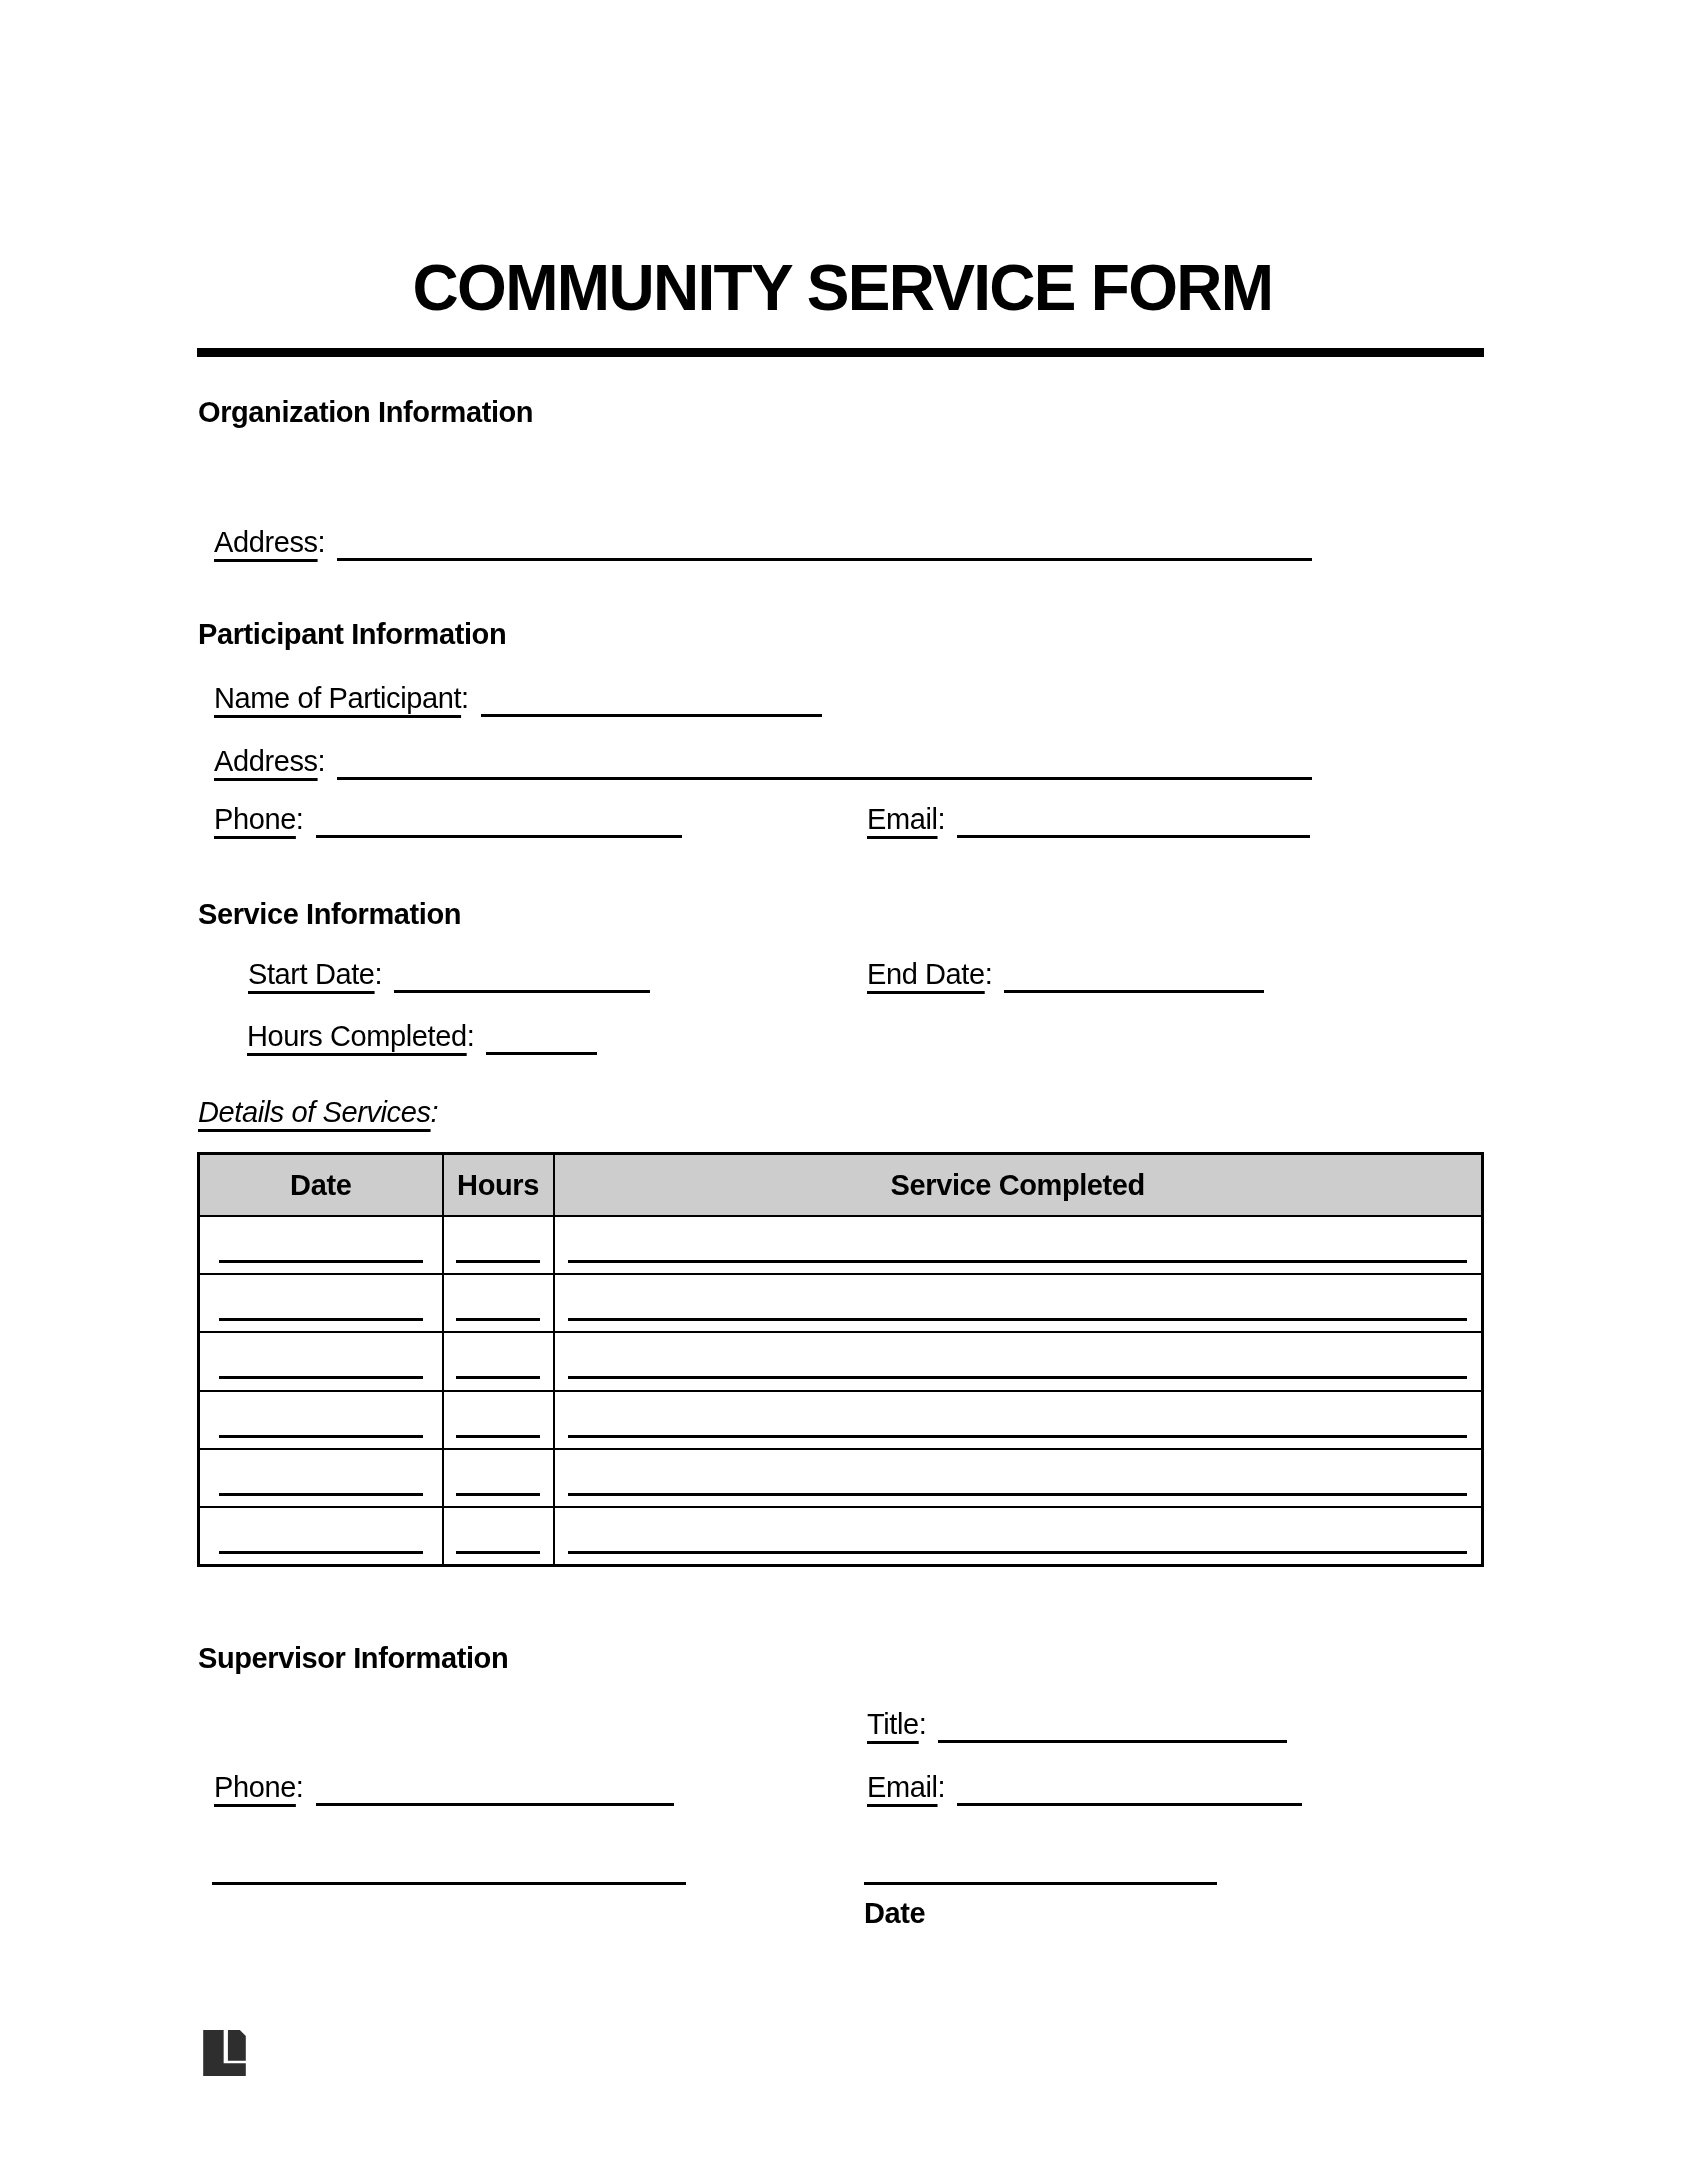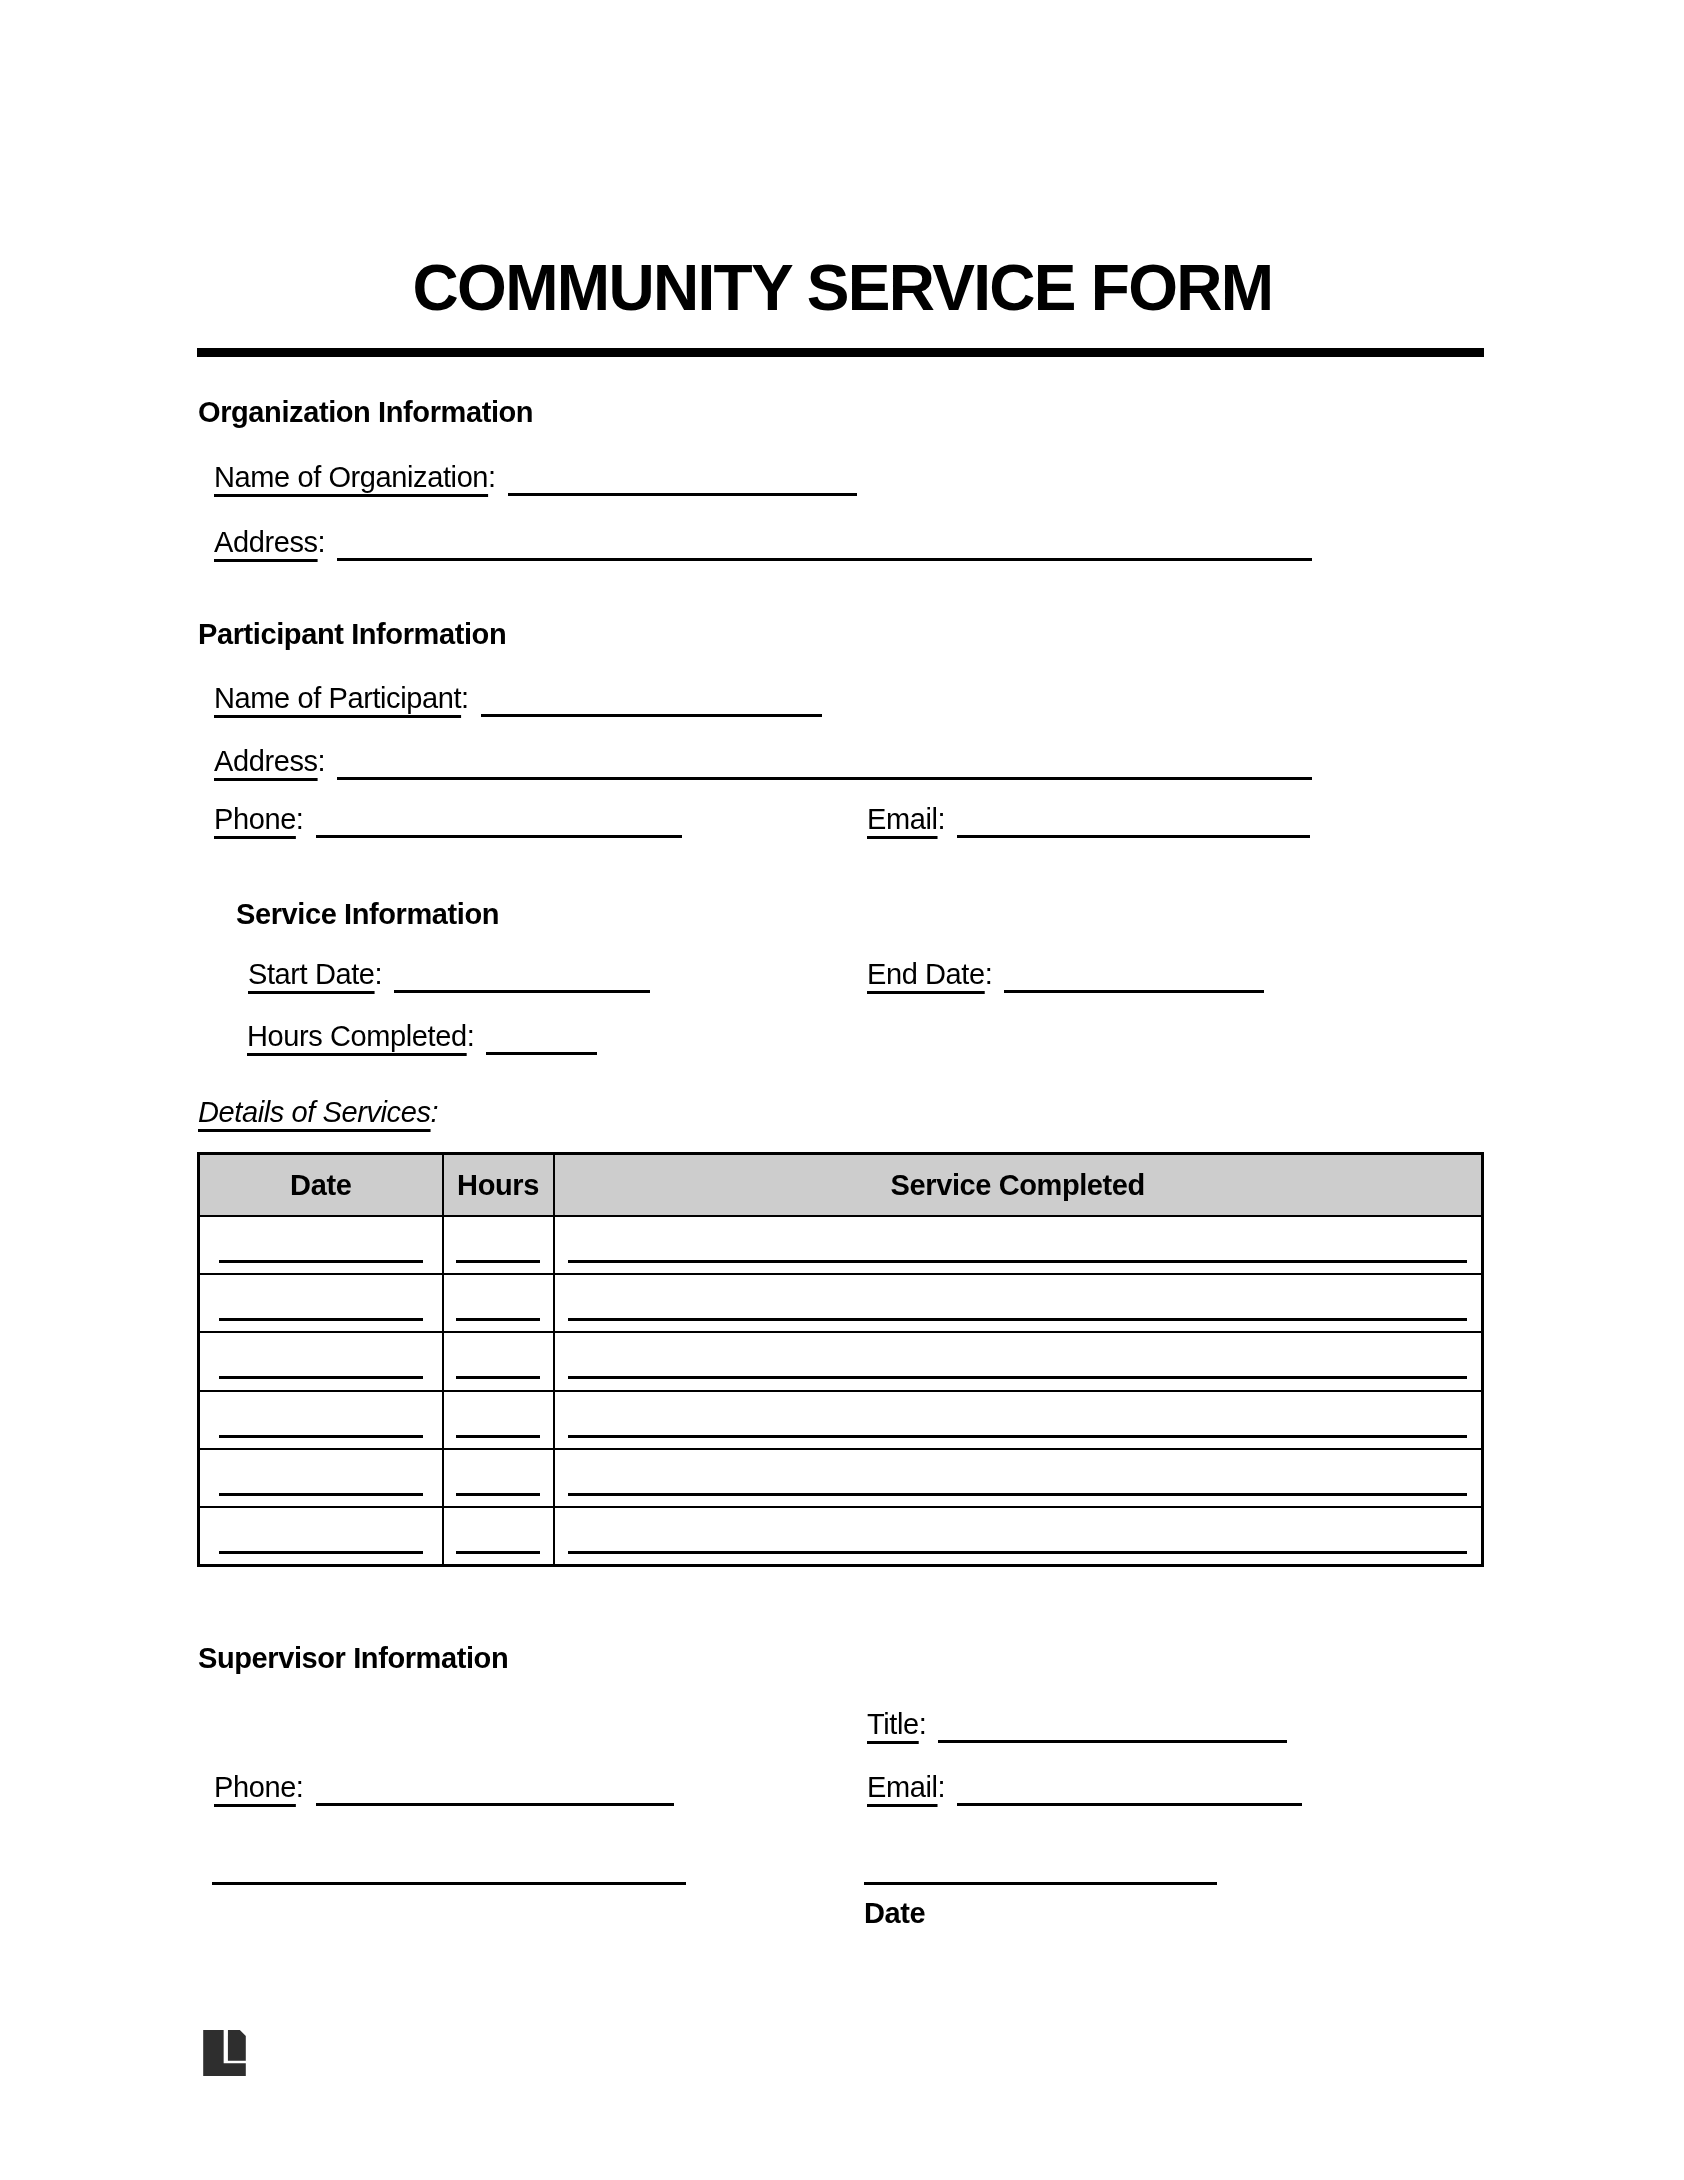--- a/index.html
+++ b/index.html
@@ -118,23 +118,20 @@
 </head>
 <body>
 
 <div class="page">
 
   <div class="abs title">COMMUNITY SERVICE FORM</div>
   <div class="abs rule"></div>
 
   <div class="abs heading" style="top:395px;left:198px;">Organization Information</div>
 
-  <div class="abs field" style="top:460px;left:214px;">
-    <span class="lblwrap"><span class="u">Name of Organization</span></span><span class="blank w-orgname"></span>
-  </div>
 
   <div class="abs field" style="top:525px;left:214px;">
     <span class="lblwrap"><span class="u">Address</span></span><span class="blank w-address"></span>
   </div>
 
   <div class="abs heading" style="top:617px;left:198px;">Participant Information</div>
 
   <div class="abs field" style="top:681px;left:214px;">
     <span class="lblwrap"><span class="u">Name of Participant</span></span><span class="blank w-supname"></span>
   </div>
@@ -143,21 +140,21 @@
     <span class="lblwrap"><span class="u">Address</span></span><span class="blank w-address"></span>
   </div>
 
   <div class="abs field" style="top:802px;left:214px;">
     <span class="lblwrap"><span class="u">Phone</span></span><span class="blank w-phone"></span>
   </div>
   <div class="abs field" style="top:802px;left:867px;">
     <span class="lblwrap"><span class="u">Email</span></span><span class="blank w-email"></span>
   </div>
 
-  <div class="abs heading" style="top:897px;left:198px;margin-left:38px;">Service Information</div>
+  <div class="abs heading" style="top:897px;left:198px;">Service Information</div>
 
   <div class="abs field" style="top:957px;left:214px;margin-left:34px;">
     <span class="lblwrap"><span class="u">Start Date</span></span><span class="blank w-startdate"></span>
   </div>
   <div class="abs field" style="top:957px;left:867px;">
     <span class="lblwrap"><span class="u">End Date</span></span><span class="blank w-enddate"></span>
   </div>
 
   <div class="abs field" style="top:1019px;left:214px;margin-left:33px;">
     <span class="lblwrap"><span class="u">Hours Completed</span></span><span class="blank w-hours"></span>

